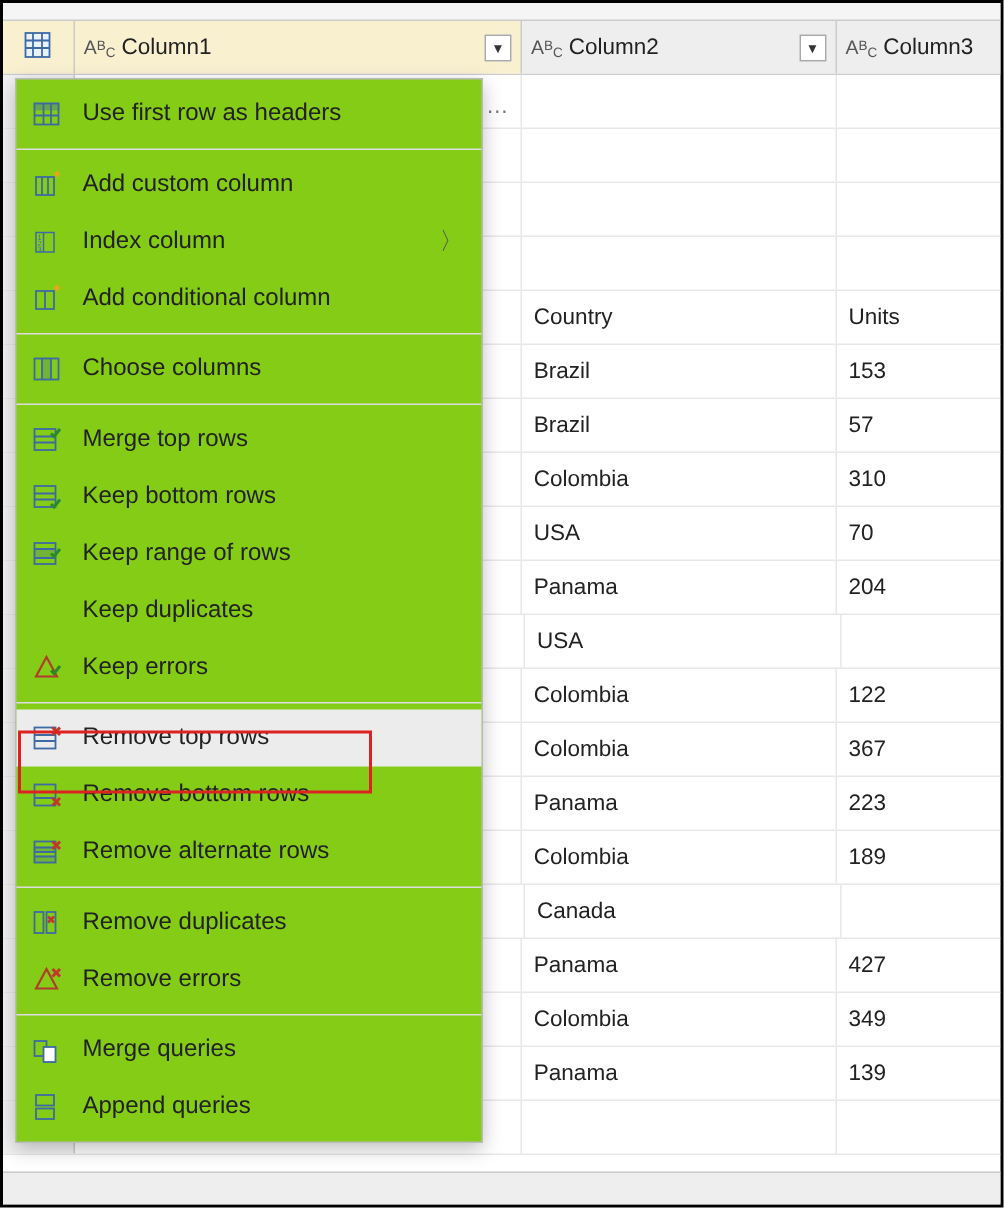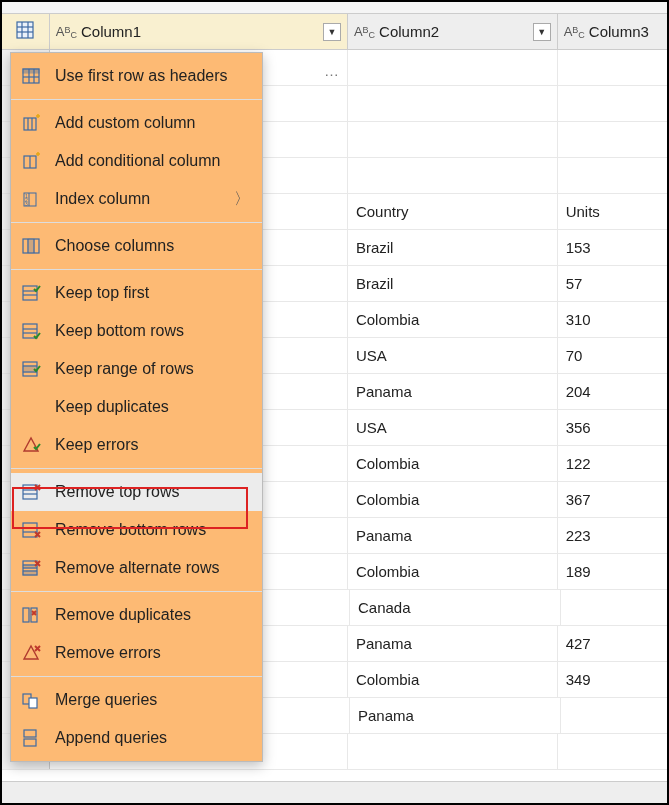--- a/index.html
+++ b/index.html
@@ -102,22 +102,22 @@
     white-space: nowrap;
   }
   .c1 { width: 300px; }
   .c2 { width: 211px; }
   .c3 { width: 110px; border-right: none; }
   
   .menu {
     position: absolute;
     left: 8px;
     top: 50px;
-    width: 253px;
-    background: #fdba74;
+    width: 312px;
+    background: #84cc16;
     border: 1px solid #bbb;
     box-shadow: 0 4px 12px rgba(0,0,0,.25);
     z-index: 100;
     padding: 4px 0;
   }
   .menu-item {
     height: 38px;
     display: flex;
     align-items: center;
     padding: 0 12px 0 8px;
@@ -261,21 +261,20 @@
       <div class="row">
         <div class="rownum"></div>
         <div class="cell c1"></div>
         <div class="cell c2">Panama</div>
         <div class="cell c3">204</div>
       </div>
       <div class="row">
         <div class="rownum"></div>
         <div class="cell c1"></div>
         <div class="cell c2">USA</div>
-        <div class="cell c3">356</div>
       </div>
       <div class="row">
         <div class="rownum"></div>
         <div class="cell c1"></div>
         <div class="cell c2">Colombia</div>
         <div class="cell c3">122</div>
       </div>
       <div class="row">
         <div class="rownum"></div>
         <div class="cell c1"></div>
@@ -308,20 +307,21 @@
       <div class="row">
         <div class="rownum"></div>
         <div class="cell c1"></div>
         <div class="cell c2">Colombia</div>
         <div class="cell c3">349</div>
       </div>
       <div class="row">
         <div class="rownum"></div>
         <div class="cell c1"></div>
         <div class="cell c2">Panama</div>
+        <div class="cell c3">139</div>
       </div>
       <div class="row">
         <div class="rownum"></div>
         <div class="cell c1"></div>
         <div class="cell c2"></div>
         <div class="cell c3"></div>
       </div>
     </div>
 
   <div class="ellipsis-stub">…</div>
@@ -350,51 +350,51 @@
               <line x1="7" y1="5" x2="7" y2="17"></line>
               <line x1="11" y1="5" x2="11" y2="17"></line>
             </g>
             <g stroke="#e6a817" stroke-width="1.6">
               <line x1="15" y1="3" x2="19" y2="3"></line>
               <line x1="17" y1="1" x2="17" y2="5"></line>
             </g>
           </svg>
       </span>
       <span>Add custom column</span>
-    </div>
-    <div class="menu-item">
-      <span class="ico">
-        <svg width="20" height="20" viewBox="0 0 20 20">
-            <g stroke="#3d6aa3" stroke-width="1.2" fill="none">
-              <rect x="3" y="5" width="12" height="12"></rect>
-              <line x1="9" y1="5" x2="9" y2="17"></line>
-            </g>
-            <g stroke="#e6a817" stroke-width="1.6">
-              <line x1="15" y1="3" x2="19" y2="3"></line>
-              <line x1="17" y1="1" x2="17" y2="5"></line>
-            </g>
-          </svg>
-      </span>
-      <span>Add conditional column</span>
     </div>
     <div class="menu-item">
       <span class="ico">
         <svg width="20" height="20" viewBox="0 0 20 20">
             <g stroke="#3d6aa3" stroke-width="1" fill="#3d6aa3" font-size="5" font-family="Arial">
               <rect x="3" y="4" width="12" height="13" fill="none"></rect>
               <line x1="8" y1="4" x2="8" y2="17"></line>
               <text x="4" y="9" stroke="none">1</text>
               <text x="4" y="13" stroke="none">2</text>
               <text x="4" y="17" stroke="none">3</text>
             </g>
           </svg>
       </span>
       <span>Index column</span>
       <span class="chev">〉</span>
     </div>
+    <div class="menu-item">
+      <span class="ico">
+        <svg width="20" height="20" viewBox="0 0 20 20">
+            <g stroke="#3d6aa3" stroke-width="1.2" fill="none">
+              <rect x="3" y="5" width="12" height="12"></rect>
+              <line x1="9" y1="5" x2="9" y2="17"></line>
+            </g>
+            <g stroke="#e6a817" stroke-width="1.6">
+              <line x1="15" y1="3" x2="19" y2="3"></line>
+              <line x1="17" y1="1" x2="17" y2="5"></line>
+            </g>
+          </svg>
+      </span>
+      <span>Add conditional column</span>
+    </div>
     <div class="menu-sep"></div>
     <div class="menu-item">
       <span class="ico">
         <svg width="20" height="20" viewBox="0 0 20 20">
             <g stroke="#3d6aa3" stroke-width="1.2" fill="none">
               <rect x="2" y="3" width="16" height="14"></rect>
               <line x1="7" y1="3" x2="7" y2="17"></line>
               <line x1="13" y1="3" x2="13" y2="17"></line>
               <rect x="7" y="3" width="6" height="14" fill="#3d6aa3" opacity=".25"></rect>
             </g>
@@ -407,21 +407,21 @@
       <span class="ico">
         <svg width="20" height="20" viewBox="0 0 20 20">
             <g stroke="#3d6aa3" stroke-width="1.2" fill="none">
               <rect x="2" y="3" width="14" height="14"></rect>
               <line x1="2" y1="8" x2="16" y2="8"></line>
               <line x1="2" y1="12" x2="16" y2="12"></line>
             </g>
             <polyline points="13,6 15,8 19,3" stroke="#2a8a2a" stroke-width="2" fill="none"></polyline>
           </svg>
       </span>
-      <span>Keep top first</span>
+      <span>Merge top rows</span>
     </div>
     <div class="menu-item">
       <span class="ico">
         <svg width="20" height="20" viewBox="0 0 20 20">
             <g stroke="#3d6aa3" stroke-width="1.2" fill="none">
               <rect x="2" y="3" width="14" height="14"></rect>
               <line x1="2" y1="8" x2="16" y2="8"></line>
               <line x1="2" y1="12" x2="16" y2="12"></line>
             </g>
             <polyline points="13,15 15,17 19,12" stroke="#2a8a2a" stroke-width="2" fill="none"></polyline>

